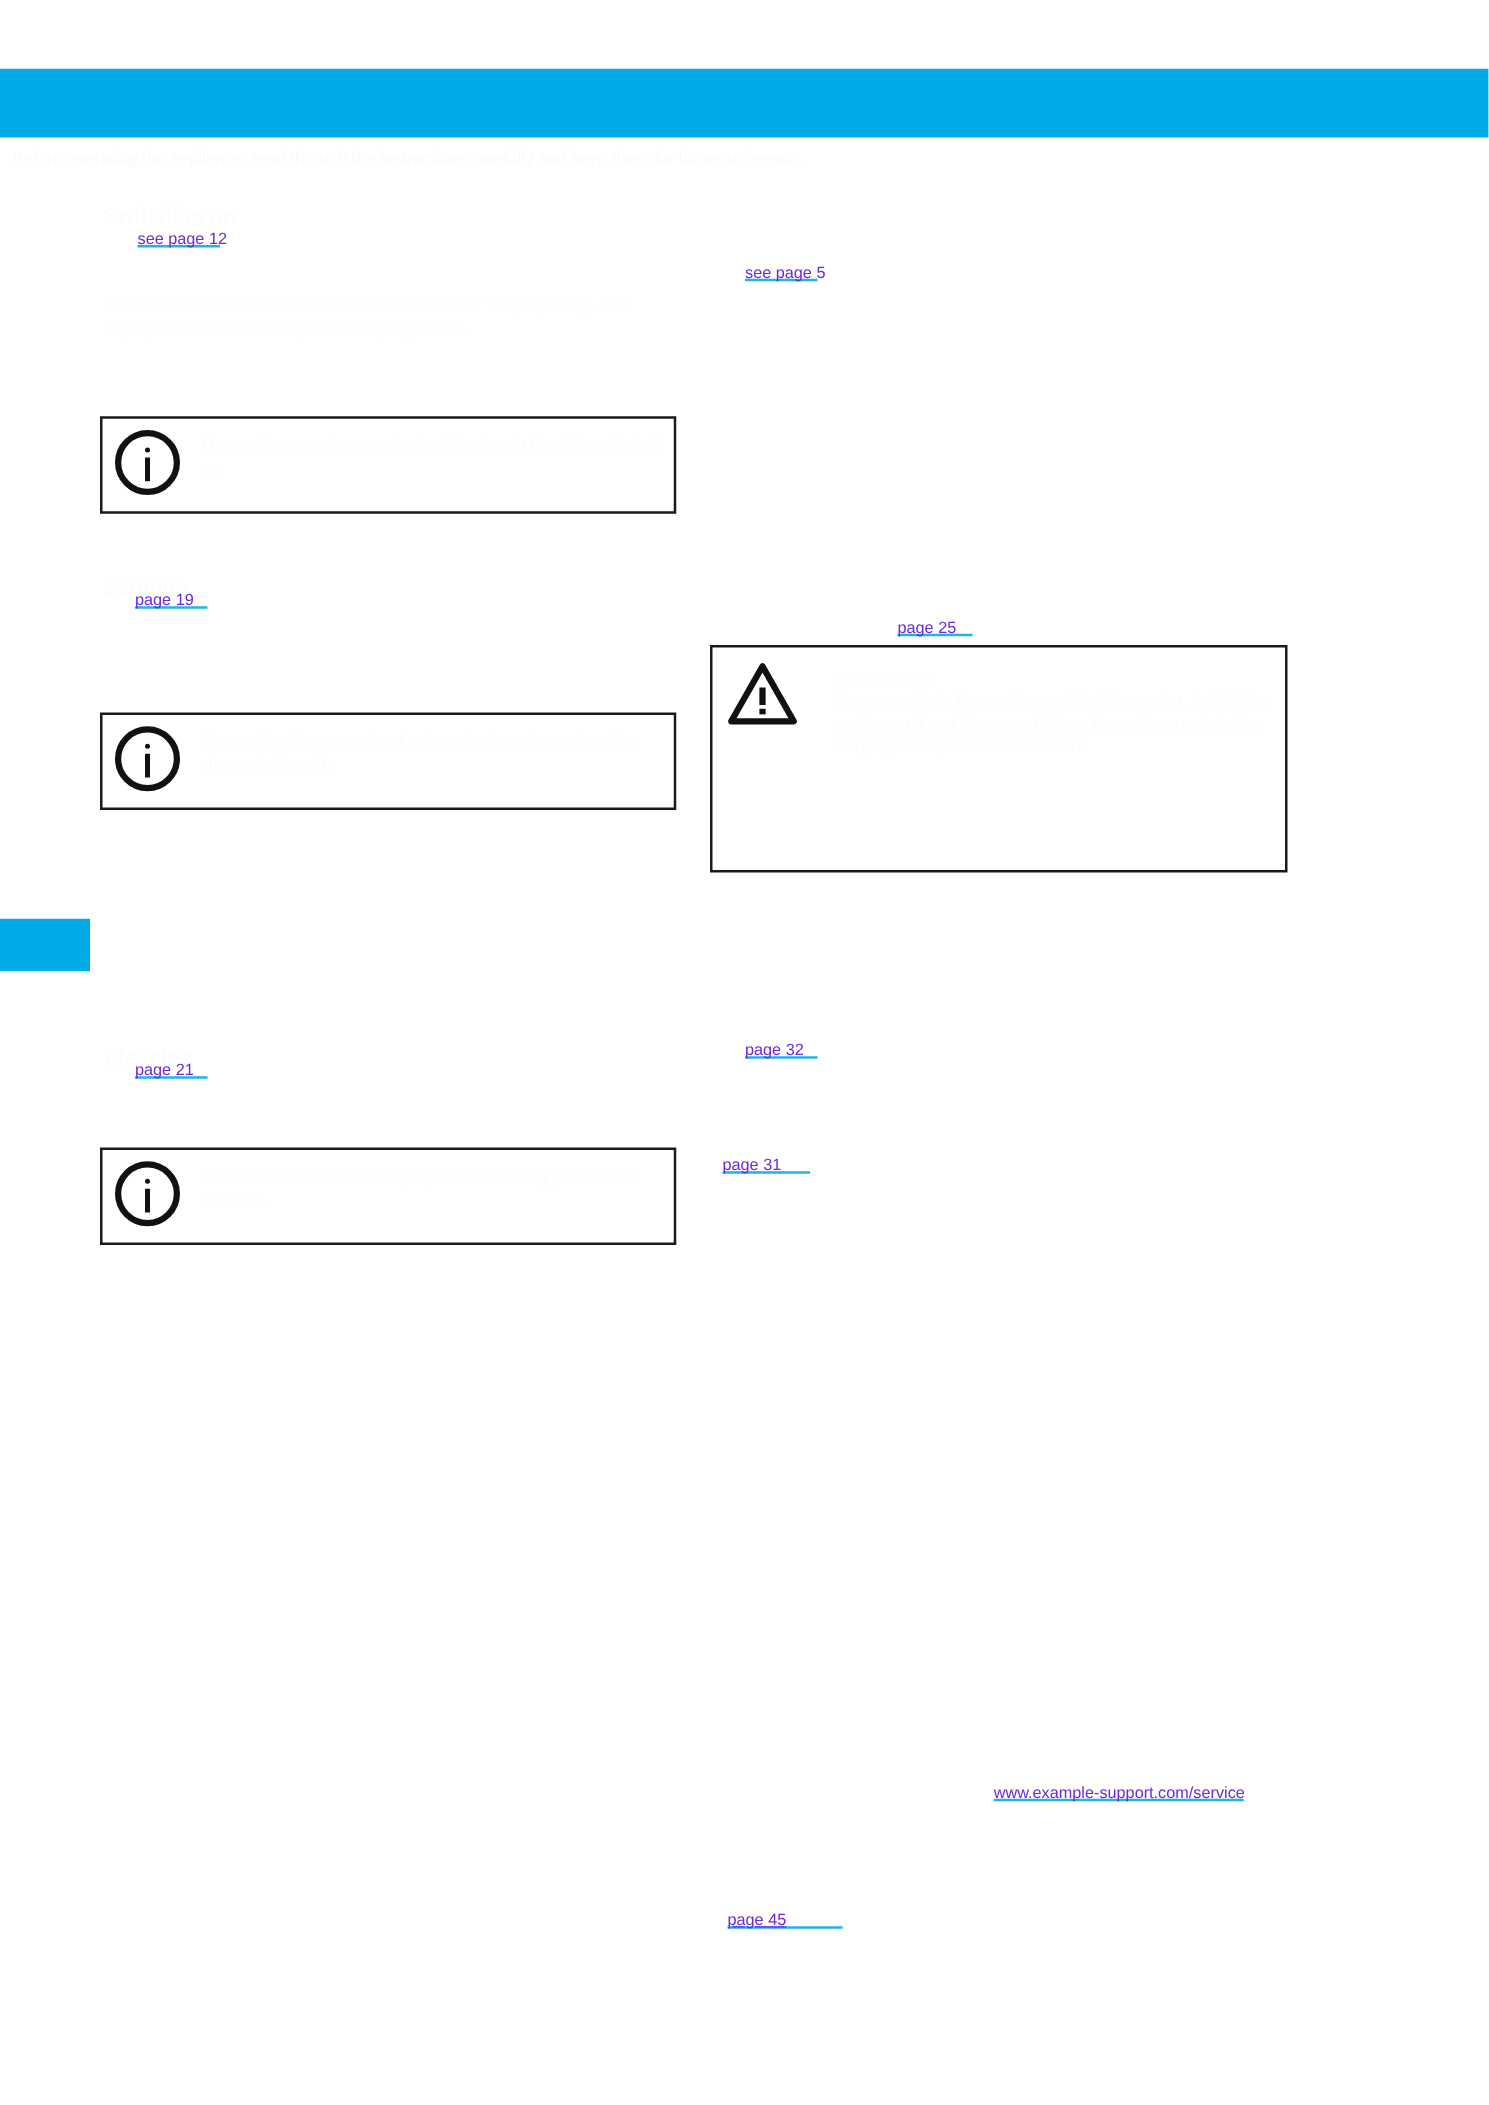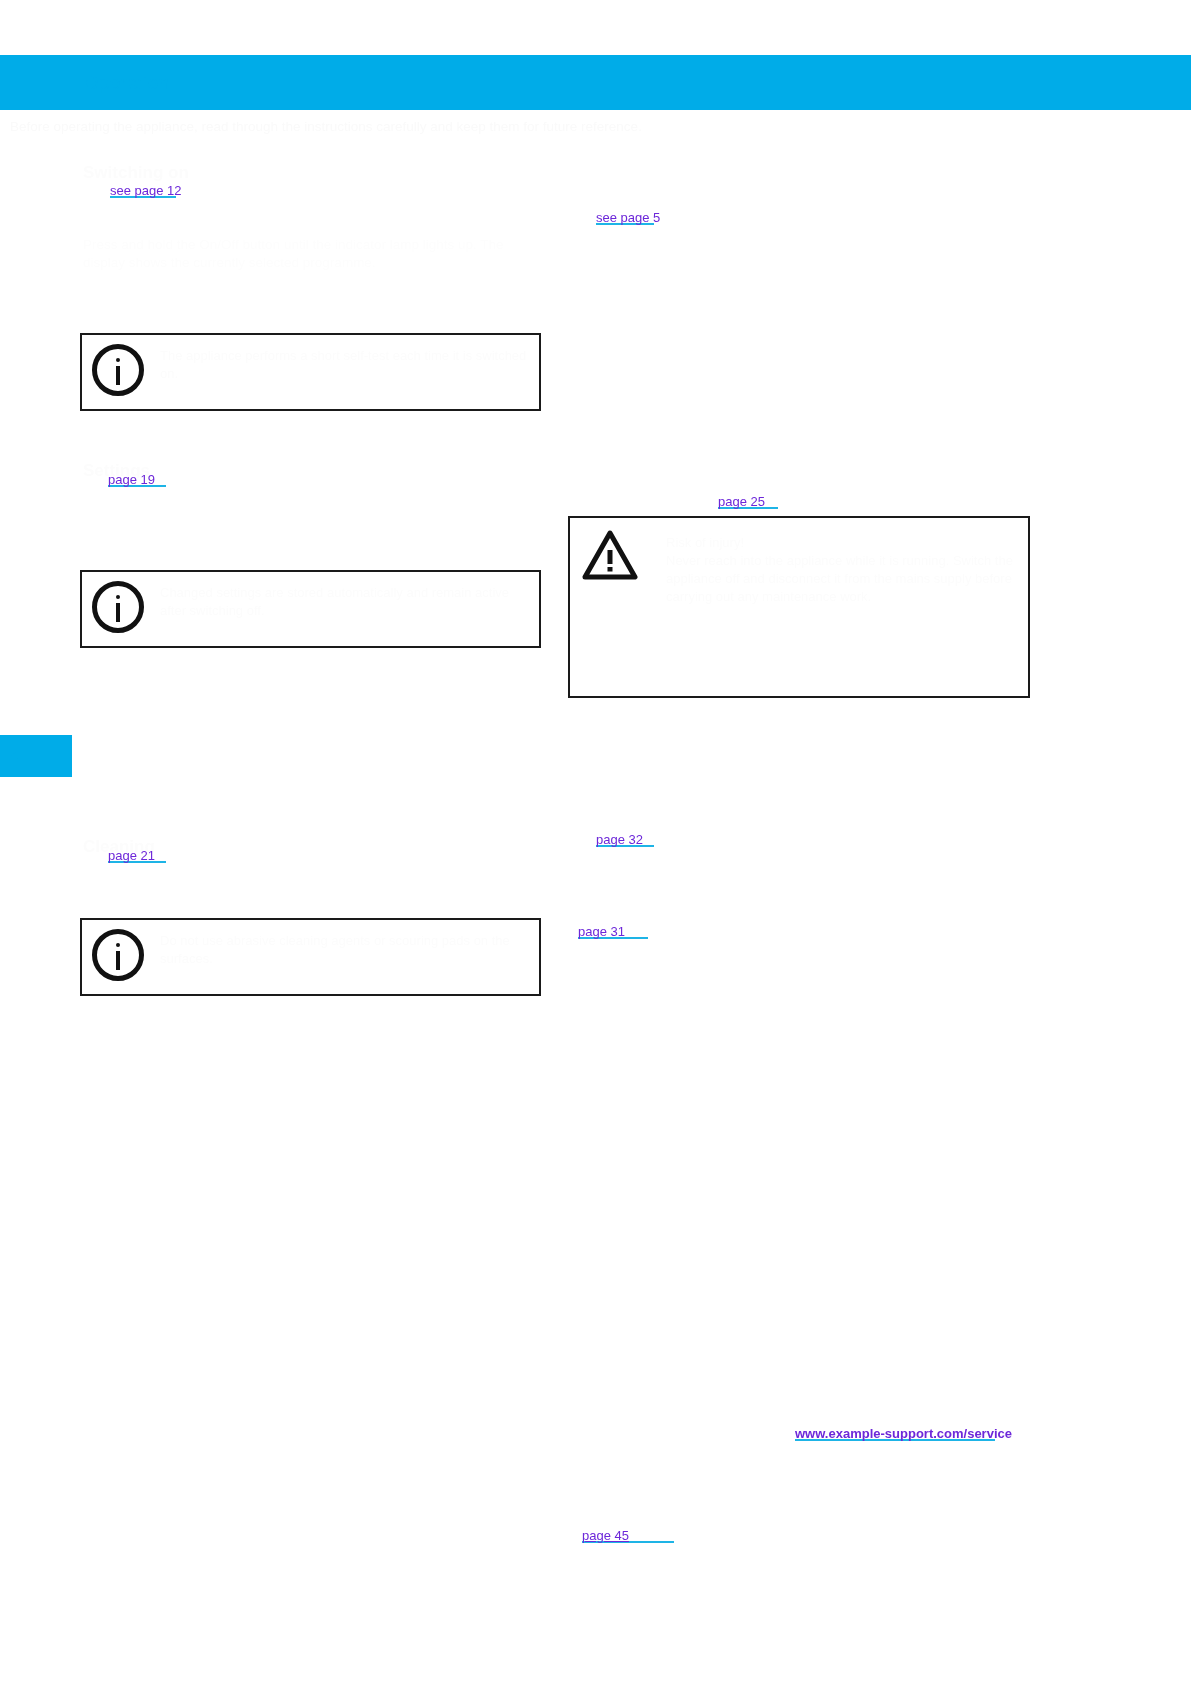--- a/index.html
+++ b/index.html
@@ -84,21 +84,20 @@
     height: 15px;
     font-size: 13px;
     line-height: 15px;
     color: #6d28d9;
     border-bottom: 2px solid #1eb4e6;
     white-space: nowrap;
     box-sizing: border-box;
   }
   .link.long {
     border-bottom-color: #1eb4e6;
-    font-weight: bold;
   }
 
   
   .callout {
     position: absolute;
     border: 2px solid #1a1a1a;
     box-sizing: border-box;
     background: #ffffff;
   }
   .callout-icon {

